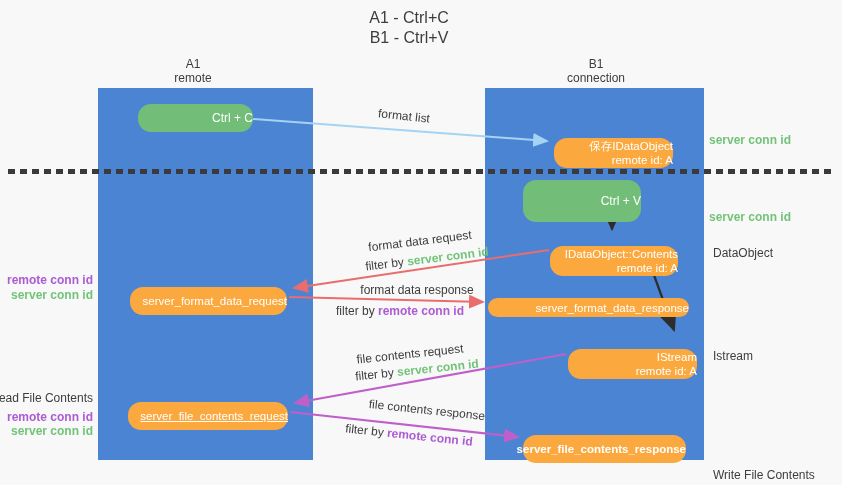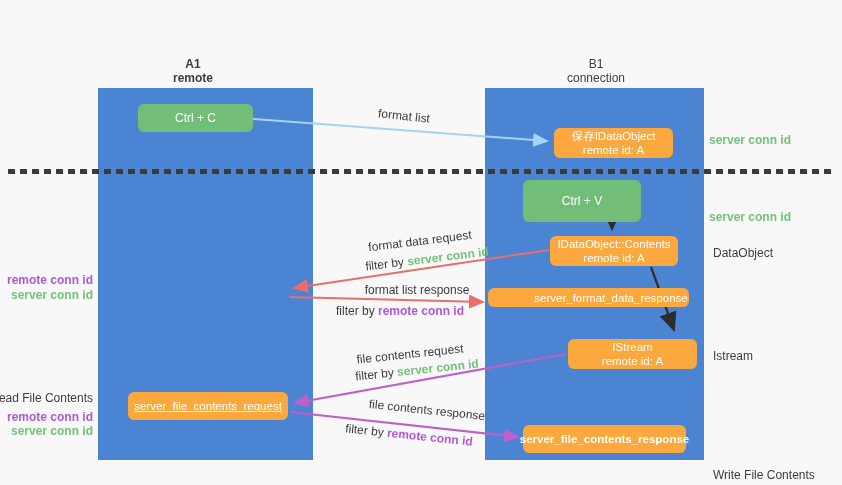--- a/index.html
+++ b/index.html
@@ -11,41 +11,45 @@
   html,body{margin:0;padding:0;}
   body{font-family:"Liberation Sans",sans-serif;background:var(--background);}
   .canvas{position:relative;width:842px;height:485px;background:var(--background);overflow:hidden;}
   .title{position:absolute;left:409px;top:8px;transform:translateX(-50%);text-align:center;
          font-size:16px;line-height:20px;color:var(--label-dark);white-space:nowrap;}
   .col-header{position:absolute;transform:translateX(-50%);text-align:center;font-size:12px;
               line-height:14px;color:var(--label-dark);white-space:nowrap;}
   .column{position:absolute;top:88px;height:372px;background:var(--column-blue);}
   .dotted{position:absolute;left:8px;top:169px;width:827px;height:5px;
           background:repeating-linear-gradient(to right,var(--divider) 0 7px,transparent 7px 12px);}
-  .box{position:absolute;display:flex;flex-direction:column;align-items:center;justify-content:center;
-       color:var(--text-white);font-size:12px;line-height:14px;text-align:center;border-radius:6px;
+  .box{position:absolute;display:flex;flex-direction:column;align-items:flex-end;justify-content:center;
+       color:var(--text-white);font-size:12px;line-height:14px;text-align:center;border-radius:13px;
        white-space:nowrap;}
   .box.green{background:var(--box-green);}
-  .box.orange{background:var(--box-orange);}
+  .box.orange{background:var(--box-orange);margin-top:10px;}
   .box.small{font-size:11.5px;}
   .flabel{position:absolute;transform:translate(-50%,-50%);white-space:nowrap;font-size:12px;
           color:var(--label-dark);}
   .side-label{position:absolute;white-space:nowrap;font-size:12px;color:var(--label-dark);}
   .side-label.right-align{text-align:right;}
   .green-txt{color:var(--green-label);font-weight:bold;}
   .purple-txt{color:var(--purple-label);font-weight:bold;}
   svg.arrows{position:absolute;left:0;top:0;pointer-events:none;}
 </style>
 </head>
 <body>
 
 <div class="canvas">
 
+  <div class="title">
+    <div>A1 - Ctrl+C</div>
+    <div>B1 - Ctrl+V</div>
+  </div>
 
-  <div class="col-header" style="left:193px;top:57px;font-weight:bold;">
+  <div class="col-header" style="left:193px;top:57px;">
     <div>A1</div>
     <div>remote</div>
   </div>
   <div class="col-header" style="left:596px;top:57px;">
     <div>B1</div>
     <div>connection</div>
   </div>
 
   <div class="column" style="left:98px;width:215px;"></div>
   <div class="column" style="left:485px;width:219px;"></div>
@@ -87,20 +91,23 @@
 
   <div class="box green" style="left:523px;top:180px;width:118px;height:42px;">
     <div>Ctrl + V</div>
   </div>
 
   <div class="box orange small" style="left:550px;top:236px;width:128px;height:30px;">
     <div>IDataObject::Contents</div>
     <div>remote id: A</div>
   </div>
 
+  <div class="box orange small" style="left:130px;top:277px;width:157px;height:28px;">
+    <div>server_format_data_request</div>
+  </div>
 
   <div class="box orange small" style="left:488px;top:288px;width:156px;height:19px;padding-left:45px;">
     <div>server_format_data_response</div>
   </div>
 
   <div class="box orange small" style="left:568px;top:339px;width:129px;height:30px;">
     <div>IStream</div>
     <div>remote id: A</div>
   </div>
 
@@ -113,21 +120,21 @@
   </div>
 
   <div class="flabel" style="left:404px;top:116px;transform:translate(-50%,-50%) rotate(6deg);">format list</div>
 
   <div class="flabel" style="left:420px;top:241px;transform:translate(-50%,-50%) rotate(-7deg);">format data request</div>
   <div class="flabel" style="left:427px;top:259px;transform:translate(-50%,-50%) rotate(-7deg);">
     <span>filter by</span>
     <span class="green-txt">server conn id</span>
   </div>
 
-  <div class="flabel" style="left:417px;top:290px;">format list response</div>
+  <div class="flabel" style="left:417px;top:290px;">format data response</div>
   <div class="flabel" style="left:400px;top:311px;">
     <span>filter by</span>
     <span class="purple-txt">remote conn id</span>
   </div>
 
   <div class="flabel" style="left:410px;top:354px;transform:translate(-50%,-50%) rotate(-6deg);">file contents request</div>
   <div class="flabel" style="left:417px;top:370px;transform:translate(-50%,-50%) rotate(-6deg);">
     <span>filter by</span>
     <span class="green-txt">server conn id</span>
   </div>

